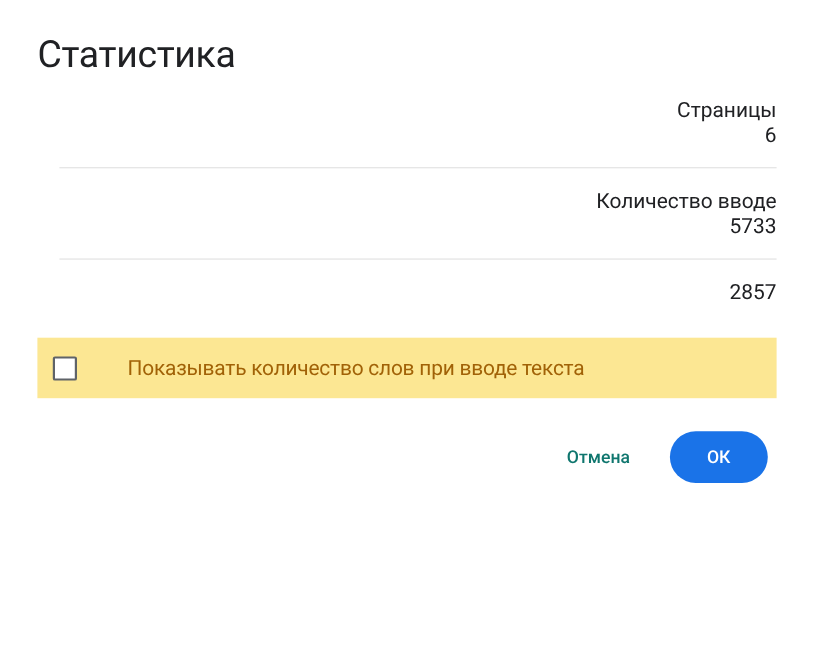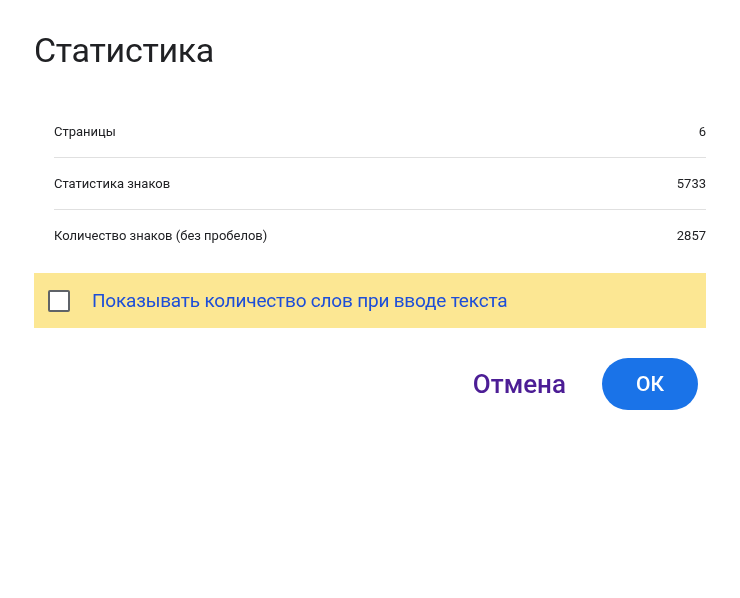--- a/index.html
+++ b/index.html
@@ -11,34 +11,34 @@
       font-family: 'Google Sans', Roboto, Arial, sans-serif;
       background: #fff;
       width: 740px;
       height: 598px;
       padding: 30px 34px;
       color: #202124;
     }
     .dialog-title {
       font-size: 34px;
       font-weight: 400;
-      margin-bottom: 36px;
       letter-spacing: -0.3px;
     }
     .stats-list {
       margin-left: 20px;
       margin-right: 0;
     }
     .stat-row {
       display: flex;
       justify-content: space-between;
-      align-items: center;
+      align-items: flex-end;
       padding: 18px 0;
       border-bottom: 1px solid #e0e0e0;
-      font-size: 13px;
+      font-size: 19px;
+      flex-direction: column;
     }
     .stat-row:last-of-type {
       border-bottom: none;
     }
     .stat-label {
       color: #202124;
     }
     .stat-value {
       color: #202124;
       font-weight: 400;
@@ -56,70 +56,70 @@
       width: 22px;
       height: 22px;
       border: 2.5px solid #5f6368;
       border-radius: 2px;
       margin-right: 22px;
       flex-shrink: 0;
       background: #fff;
     }
     .checkbox-label {
       font-size: 19px;
-      color: #1d4ed8;
+      color: #a16207;
       letter-spacing: -0.2px;
+      margin-left: 24px;
     }
     .button-row {
       display: flex;
       justify-content: flex-end;
       align-items: center;
       margin-top: 30px;
       gap: 20px;
       padding-right: 8px;
     }
     .btn-cancel {
       background: none;
       border: none;
-      color: #4c1d95;
-      font-size: 26px;
+      color: #0f766e;
+      font-size: 16px;
       font-weight: 500;
       padding: 10px 16px;
       cursor: pointer;
       font-family: inherit;
       text-align: center;
     }
     .btn-ok {
       background: #1a73e8;
       border: none;
       color: #fff;
-      font-size: 21px;
+      font-size: 16px;
       font-weight: 500;
       padding: 14px 34px;
       border-radius: 26px;
       cursor: pointer;
       font-family: inherit;
     }
   </style>
 </head>
 <body>
 
 <h1 class="dialog-title">Статистика</h1>
 
 <div class="stats-list">
   <div class="stat-row">
     <span class="stat-label">Страницы</span>
     <span class="stat-value">6</span>
   </div>
   <div class="stat-row">
-    <span class="stat-label">Статистика знаков</span>
+    <span class="stat-label">Количество вводе</span>
     <span class="stat-value">5733</span>
   </div>
   <div class="stat-row">
-    <span class="stat-label">Количество знаков (без пробелов)</span>
     <span class="stat-value">2857</span>
   </div>
 </div>
 
 <div class="checkbox-row">
   <div class="checkbox"></div>
   <span class="checkbox-label">Показывать количество слов при вводе текста</span>
 </div>
 
 <div class="button-row">

